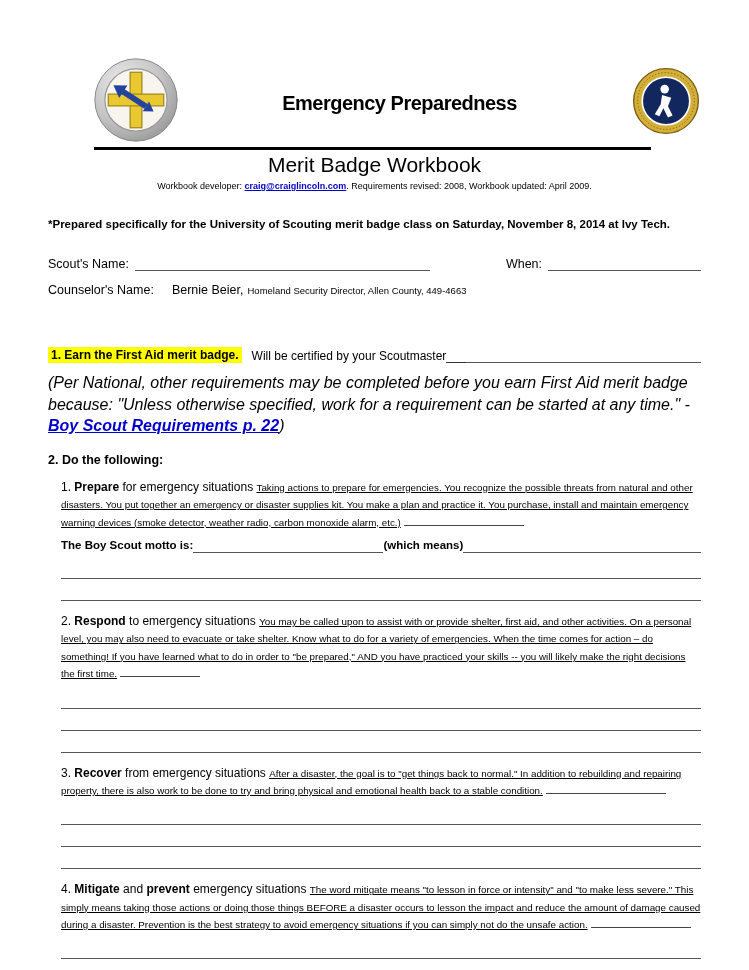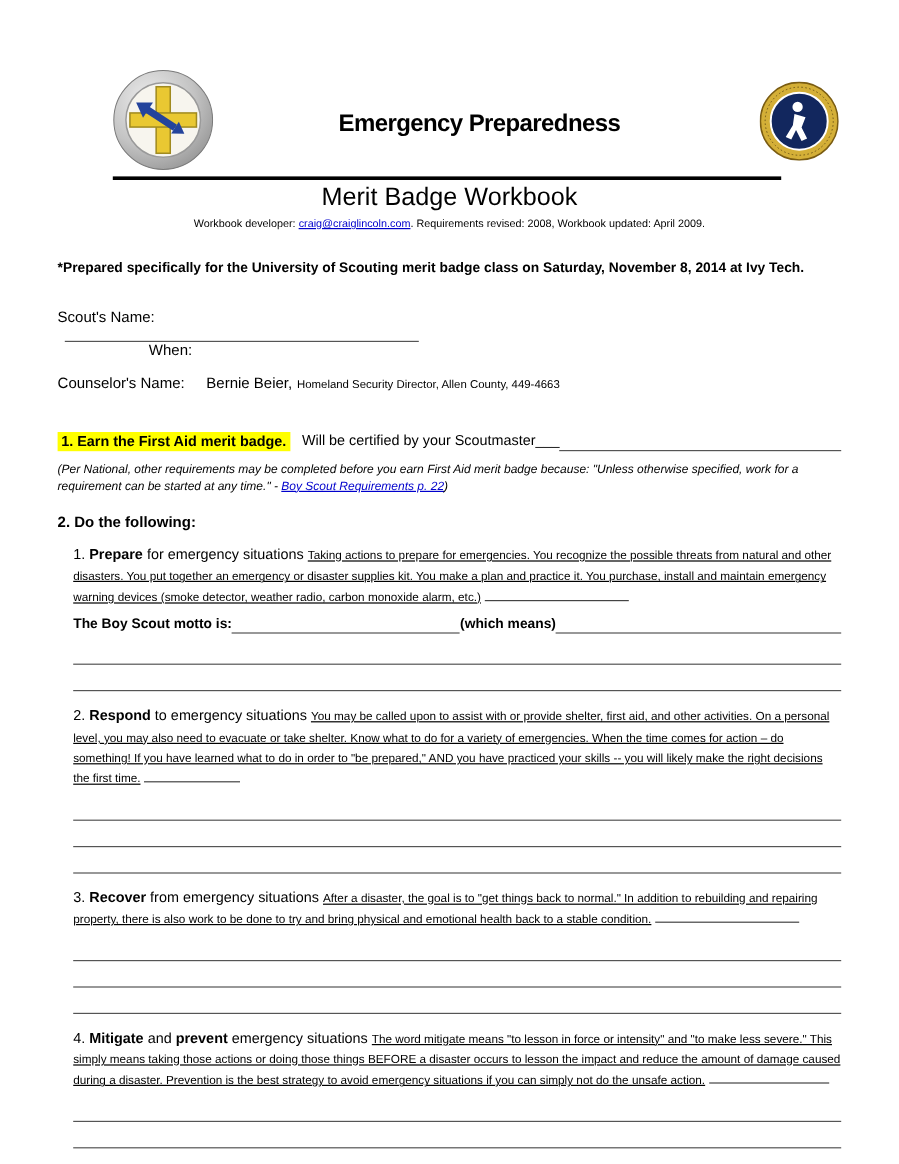--- a/index.html
+++ b/index.html
@@ -16,41 +16,41 @@
   .logo-left  { position: absolute; left: 46px; top: -4px; width: 84px; height: 84px; }
   .logo-right { position: absolute; right: 2px; top: 6px; width: 66px; height: 66px; }
   .title {
     position: absolute; left: 136px; right: 86px; top: 30px;
     text-align: center; font-size: 20px; font-weight: bold; letter-spacing: -0.5px;
     white-space: nowrap;
   }
   .header-rule { position: absolute; left: 46px; right: 50px; bottom: 0; border-bottom: 3px solid #000; }
   .subtitle { text-align: center; font-size: 21px; margin-top: 3px; }
   .devline  { text-align: center; font-size: 9px; margin-top: 4px; }
-  .link { color: var(--link, #0000cc); text-decoration: underline; cursor: pointer; }
+  .link { color: var(--link, #0000cc); text-decoration: underline; cursor: pointer; font-weight: bold; }
 
   .notice { font-weight: bold; font-size: 11.5px; margin-top: 27px; }
 
   .row { display: flex; }
-  .scout-row { margin-top: 27px; font-size: 12.5px; align-items: flex-start; flex-direction: column; }
+  .scout-row { margin-top: 27px; font-size: 12.5px; align-items: flex-end; }
   .blank { border-bottom: 1px solid #555; height: 14px; }
   .w300 { width: 295px; margin-left: 6px; }
   .unit-label { margin-left: 76px; }
   .w-grow { flex: 1; margin-left: 6px; }
 
   .counselor-row { margin-top: 12px; font-size: 12.5px; align-items: baseline; }
   .c-name  { margin-left: 18px; }
   .c-title { margin-left: 4px; font-size: 9.5px; }
 
-  .req1-row { margin-top: 34px; font-size: 12px; align-items: flex-start; }
+  .req1-row { margin-top: 50px; font-size: 12px; align-items: flex-end; }
   .hl { background: var(--highlight, #ffff00); font-weight: bold; padding: 1px 3px; }
   .certify { margin-left: 10px; white-space: nowrap; }
   .req1-row .blank { flex: 1; align-self: flex-end; }
 
-  .note { font-style: italic; font-size: 10px; line-height: 1.35; margin: 9px 0 16px 0; }
+  .note { font-style: italic; font-size: 16px; line-height: 1.35; margin: 9px 0 16px 0; }
   .h2 { font-weight: bold; font-size: 12.5px; margin-top: 13px; }
   .intro { font-size: 12px; margin-top: 11px; }
 
   .items { margin-left: 13px; }
   .item-head { margin: 12px 0 0 0; font-size: 12px; line-height: 1.45; }
   .i-detail { font-size: 9.8px; text-decoration: underline; }
   .fill { display: inline-block; border-bottom: 1px solid #444; height: 3px; }
 
   .motto-row { display: flex; font-weight: bold; font-size: 11.5px; margin-top: 8px; }
   .motto-row .blank.b1 { flex: 1.2; }

